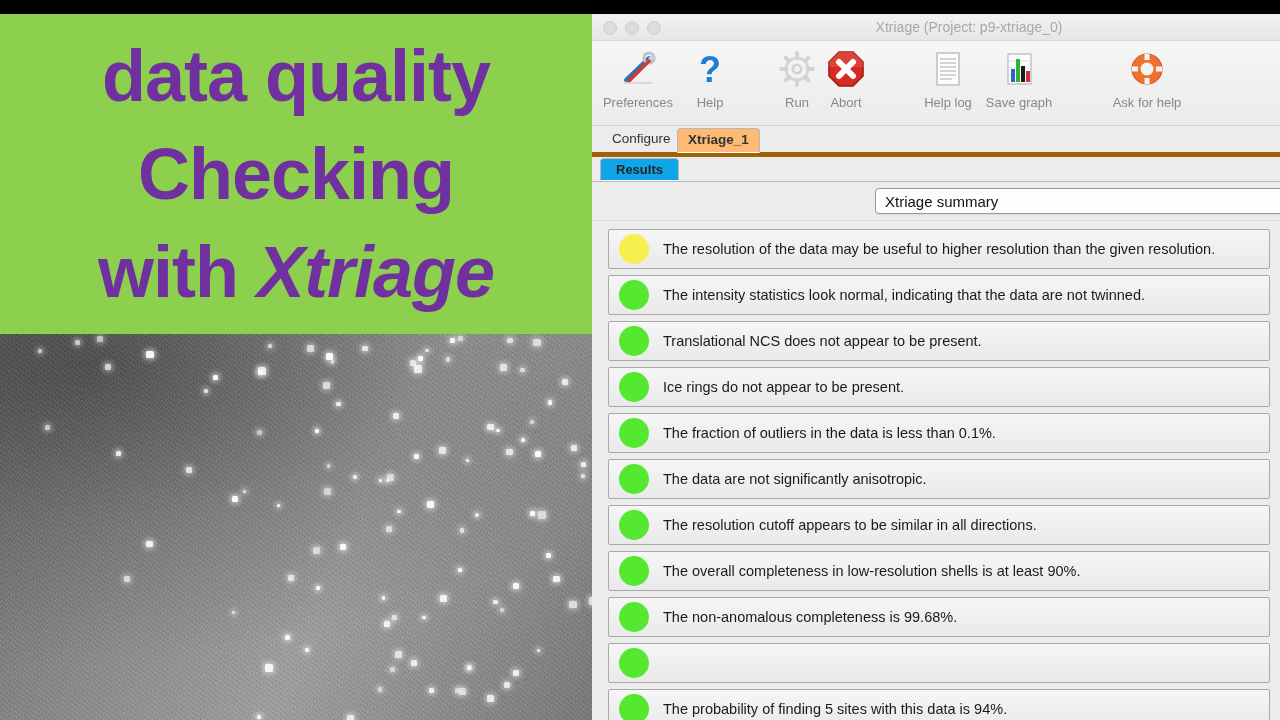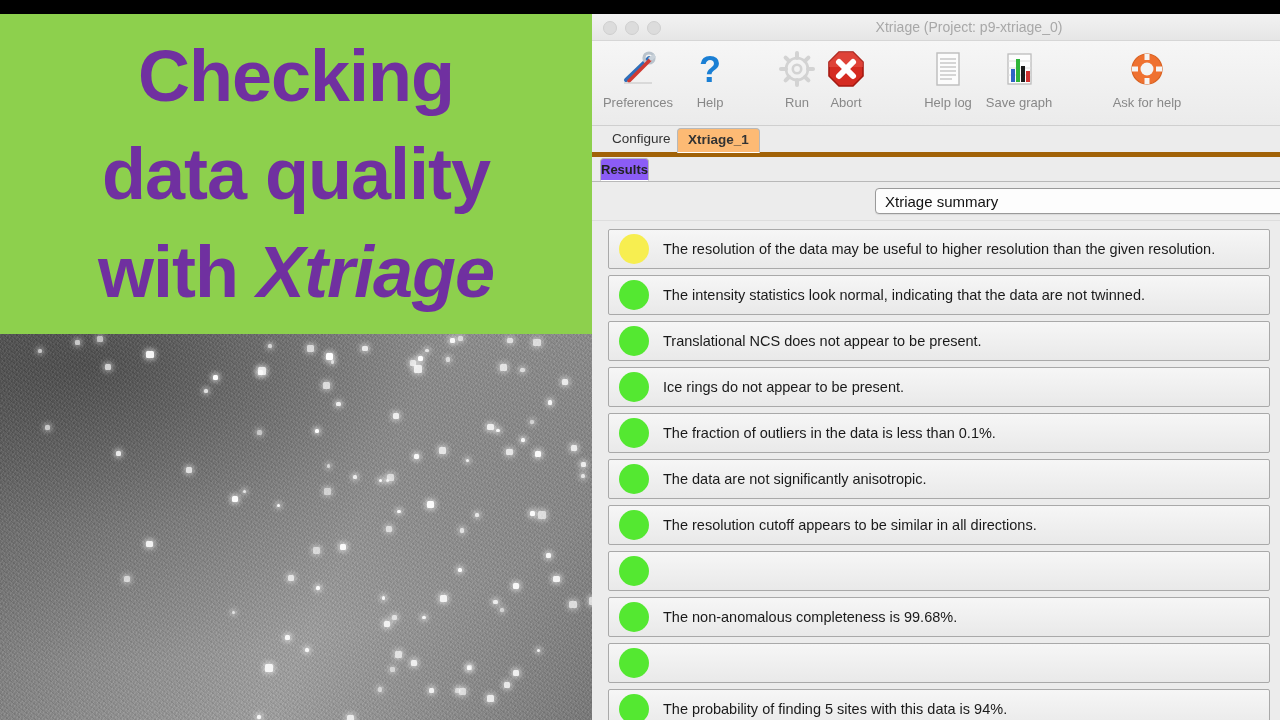--- a/index.html
+++ b/index.html
@@ -183,25 +183,25 @@
     height: 24px;
     background: #ECECEC;
     border-bottom: 1px solid #b8b8b8;
   }
   .subtab {
     position: absolute;
     top: 1px;
     left: 8px;
     height: 21px;
     line-height: 21px;
-    padding: 0 0;
+    padding: 0 15px;
     font-size: 13px;
     font-weight: bold;
     color: #222;
-    background: #8b5cf6;
+    background: #0ea5e9;
     border: 1px solid #b8b8b8;
     border-bottom: 1px solid #fff;
     border-radius: 4px 4px 0 0;
     cursor: default;
   }
 
   
   #content {
     position: relative;
     height: 546px;
@@ -266,22 +266,22 @@
   }
 </style>
 </head>
 <body>
 
 <div id="screen">
 
   <div id="left-panel">
 
     <div id="title-card">
+      <div class="title-line">data quality</div>
       <div class="title-line">Checking</div>
-      <div class="title-line">data quality</div>
       <div class="title-line"><span>with </span><span class="xtriage-em">Xtriage</span></div>
     </div>
 
     <div id="diffraction-image">
       <div id="diffraction-noise"></div>
       <div id="spots">
           <div class="spot" style="left: 486.8px; top: 89.7px; width: 6.8px; height: 6.8px; opacity: 0.86;"></div>
           <div class="spot" style="left: 323.3px; top: 48.2px; width: 7.1px; height: 7.1px; opacity: 0.74;"></div>
           <div class="spot" style="left: 104.7px; top: 29.7px; width: 6.3px; height: 6.3px; opacity: 0.74;"></div>
           <div class="spot" style="left: 392px; top: 281.4px; width: 4.6px; height: 4.6px; opacity: 0.72;"></div>
@@ -546,20 +546,21 @@
           <div class="result-row">
             <div class="status-dot" style="background: rgb(84, 232, 49);"></div>
             <div class="result-text">The data are not significantly anisotropic.</div>
           </div>
           <div class="result-row">
             <div class="status-dot" style="background: rgb(84, 232, 49);"></div>
             <div class="result-text">The resolution cutoff appears to be similar in all directions.</div>
           </div>
           <div class="result-row">
             <div class="status-dot" style="background: rgb(84, 232, 49);"></div>
+            <div class="result-text">The overall completeness in low-resolution shells is at least 90%.</div>
           </div>
           <div class="result-row">
             <div class="status-dot" style="background: rgb(84, 232, 49);"></div>
             <div class="result-text">The non-anomalous completeness is 99.68%.</div>
           </div>
           <div class="result-row">
             <div class="status-dot" style="background: rgb(84, 232, 49);"></div>
           </div>
           <div class="result-row">
             <div class="status-dot" style="background: rgb(84, 232, 49);"></div>

